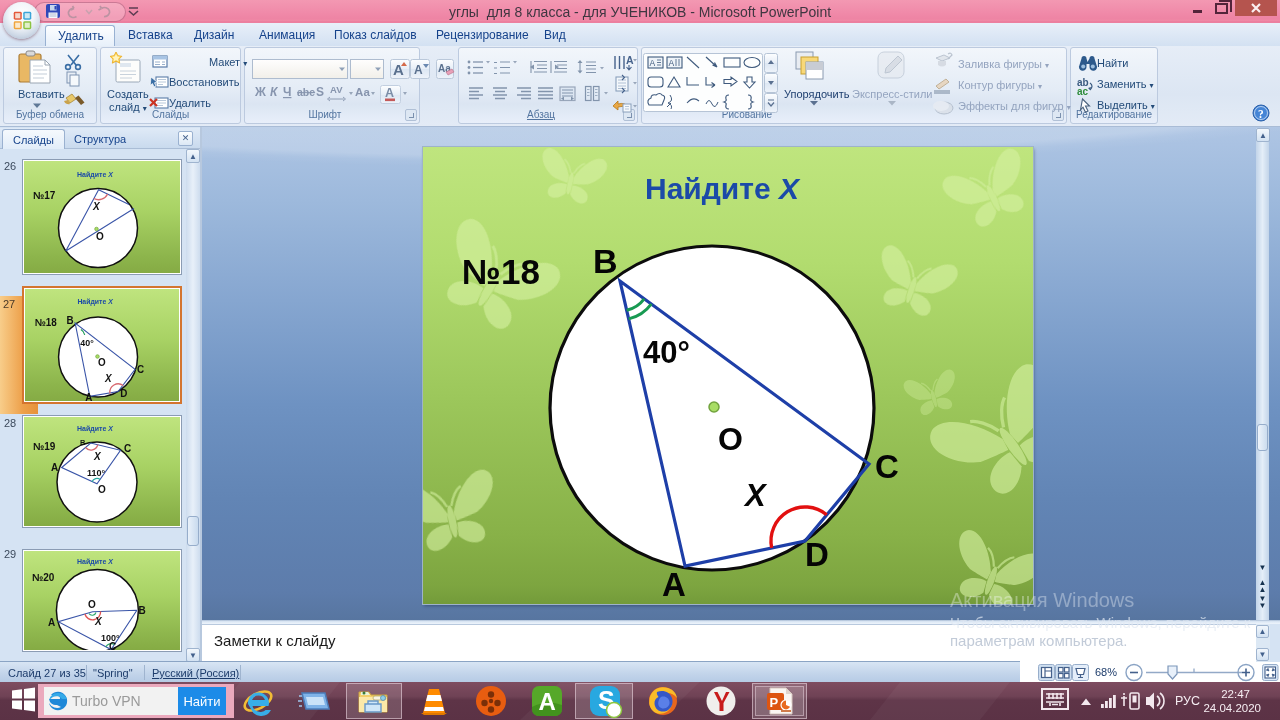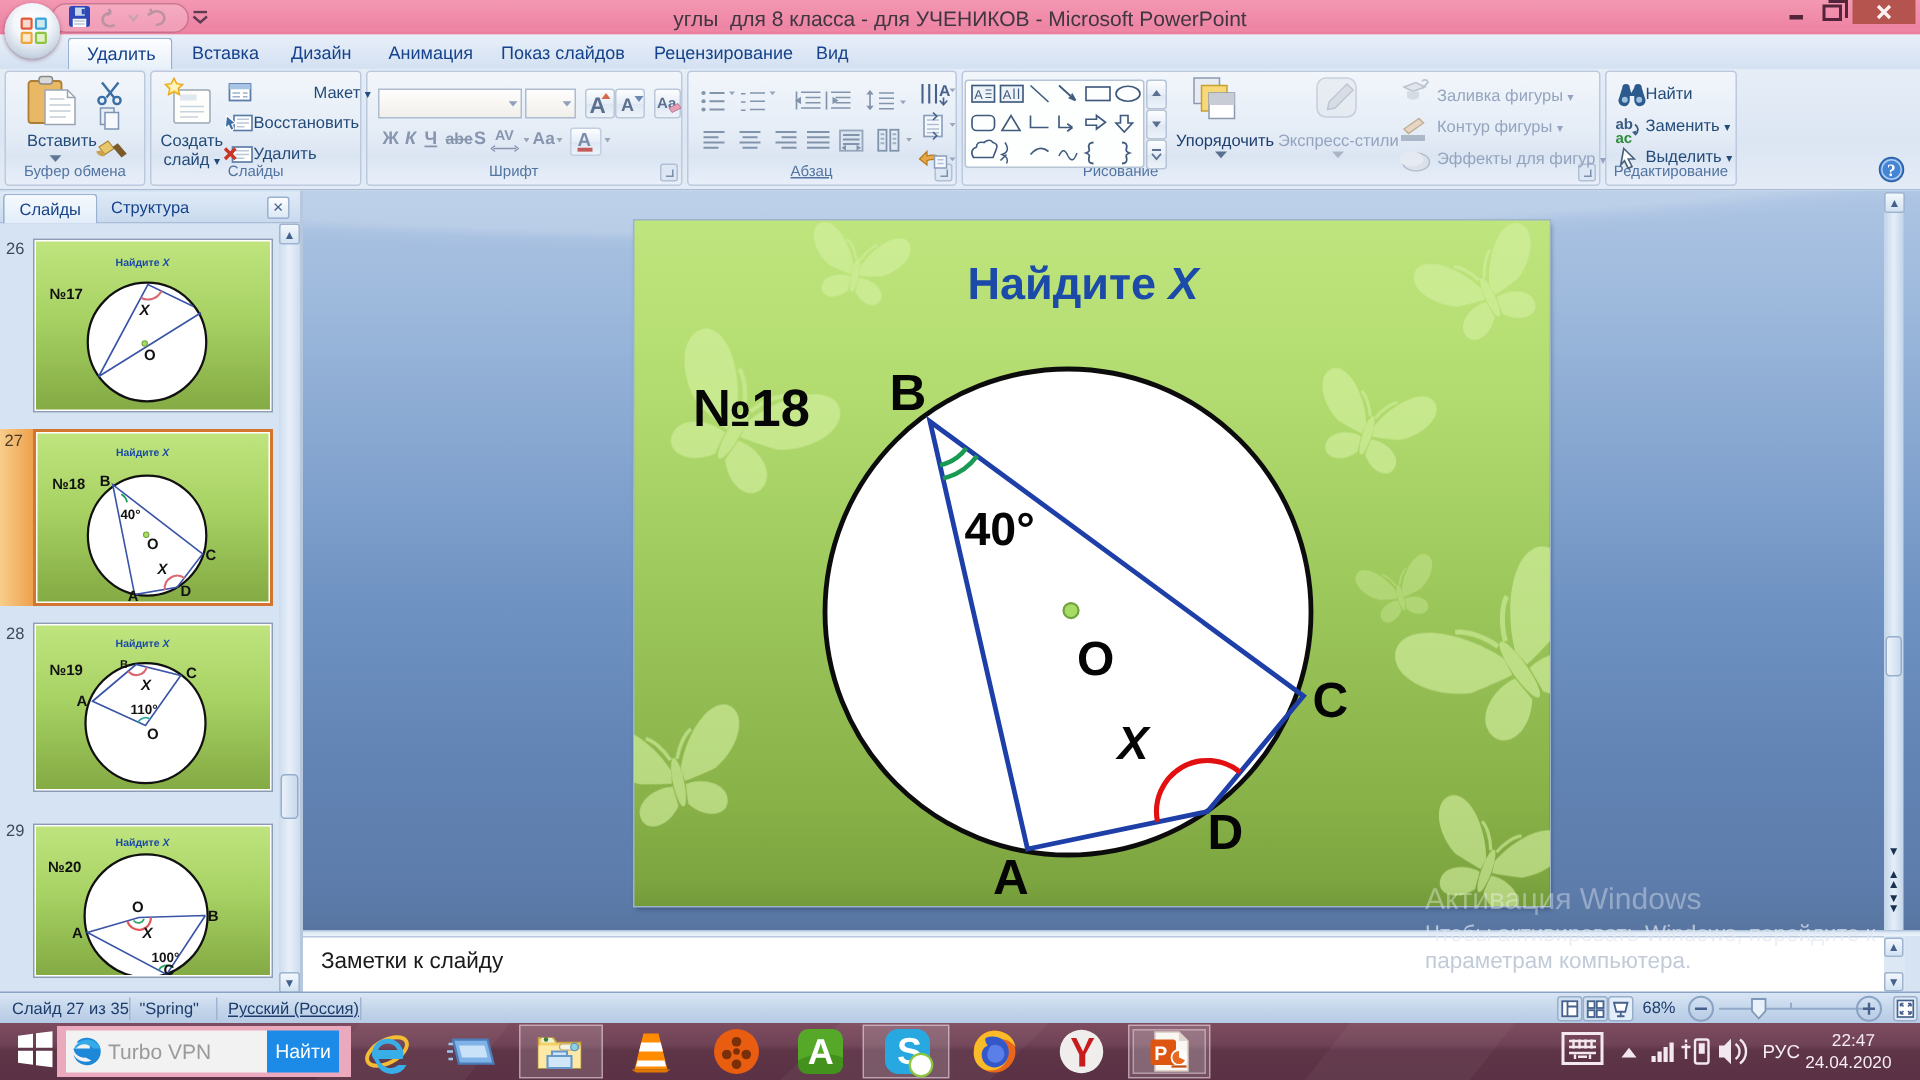--- a/index.html
+++ b/index.html
@@ -46,21 +46,21 @@
 #main { left:0; top:127px; width:1280px; height:535px; background:#d5e3f3; }
 
 #lefttabs { left:0; top:1px; width:202px; height:21px; background:linear-gradient(#dfeaf7,#c9daee); border-bottom:1px solid #aabdd6; }
 .ltab { position:absolute; top:1px; height:20px; font-size:11px; color:#15428b; line-height:20px; padding:0 10px; }
 .ltab.active { background:linear-gradient(#f5f9fd,#e2edf9); border:1px solid #9ab1d0; border-bottom:none; border-radius:3px 3px 0 0; }
 #lpx { left:178px; top:3px; width:15px; height:15px; border:1px solid #9ab1d0; border-radius:2px; background:linear-gradient(#fbfdff,#dce8f5); color:#44618c; font-size:9px; text-align:center; line-height:13px; }
 #thumbcol { left:0; top:22px; width:186px; height:513px; background:#d5e3f3; }
 .thumbnum { position:absolute; left:4px; font-size:11px; color:#3c4a5c; }
 .thumb { position:absolute; left:22px; width:160px; background:#fff; border:1px solid #8b9cb4; }
 .thumb.sel { border:2px solid #d4752f; }
-.selbar { position:absolute; left:0; width:38px; background:linear-gradient(90deg,#f8cd8a,#eda04a 60%,#e6923a); }
+.selbar { position:absolute; left:0; width:38px; background:linear-gradient(90deg,#f8cd8a,#eda04a 60%,#e6923a);margin-top:10px; }
 .minislide { position:absolute; left:1px; top:1px; right:1px; bottom:1px;
   background:linear-gradient(#bfe47e, #a8d264 45%, #8db54c 85%, #85ab44); overflow:hidden; }
 
 #lscroll { left:186px; top:22px; width:14px; height:513px; background:linear-gradient(90deg,#cddcee,#e8f0f9 50%,#cddcee); }
 .sbtn { position:absolute; width:14px; height:14px; background:linear-gradient(#f2f7fc,#d3e2f2); border:1px solid #9fb4cf; border-radius:2px;
   color:#43618c; font-size:8px; text-align:center; line-height:13px; }
 #lthumbbar { left:187px; top:389px; width:12px; height:30px; background:linear-gradient(90deg,#e9f1fa,#c8daee); border:1px solid #96adcb; border-radius:3px; }
 #lsplit { left:200px; top:0px; width:2px; height:535px; background:#b7c8de; }
 
 
@@ -78,21 +78,21 @@
 #wm1 { left:950px; top:462px; font-size:20px; color:rgba(250,252,255,.36); }
 #wm2 { left:950px; top:487px; font-size:15px; color:rgba(225,232,242,.70); z-index:6; }
 #wm3 { left:950px; top:505px; font-size:15px; color:#c2cbd8; z-index:6; }
 
 #notessplit { left:202px; top:493px; width:1078px; height:4px; background:linear-gradient(#a9bcd4,#dce8f5 40%,#eef4fb); }
 #notes { left:202px; top:497px; width:1054px; height:38px; background:#fff; border-top:1px solid #b8c9de; }
 #notestext { left:214px; top:505px; font-size:15px; color:#1a1a1a; z-index:7; }
 #nscroll { left:1256px; top:497px; width:14px; height:38px; background:#dce8f4; }
 
 
-#statusbar { left:0; top:661px; width:1280px; height:21px;
+#statusbar { left:0; top:661px; width:1020px; height:21px;
   background:linear-gradient(#d8e5f4, #c2d4ea 60%, #b6cbe5); border-top:1px solid #8ba4c4; font-size:11px; color:#1d3c6b; }
 .sdiv { position:absolute; top:3px; width:1px; height:15px; background:#9fb4cf; }
 
 
 #taskbar { left:0; top:682px; width:1280px; height:38px;
   background:linear-gradient(#7e4c60 0%, #714456 22%, #5e3447 45%, #5a3143 100%); }
 </style>
 </head>
 <body>
 
@@ -143,21 +143,21 @@
   <div class="rtab" style="left:532px;">Вид</div>
 </div>
 
 <div class="abs" id="ribbon">
   <div class="rgroup" style="left:3px; width:94px;">
       <div class="rglabel">Буфер обмена</div>
     </div>
   <div class="rgroup" style="left:100px; width:141px;">
       <div class="rglabel">Слайды</div>
     </div>
-  <div class="rgroup" style="left:244px; width:211px;">
+  <div class="rgroup" style="left:244px; width:176px;">
       <div class="rglabel" style="right:14px;">Шрифт</div>
     <div class="dlauncher" style="right:2px; bottom:2px;"></div>
     </div>
   <div class="rgroup" style="left:458px; width:180px;">
       <div class="rglabel" style="right:14px;text-decoration:underline;">Абзац</div>
     <div class="dlauncher" style="right:2px; bottom:2px;"></div>
     </div>
   <div class="rgroup" style="left:641px; width:426px;">
       <div class="rglabel" style="right:214px;">Рисование</div>
     <div class="dlauncher" style="right:2px; bottom:2px;"></div>

